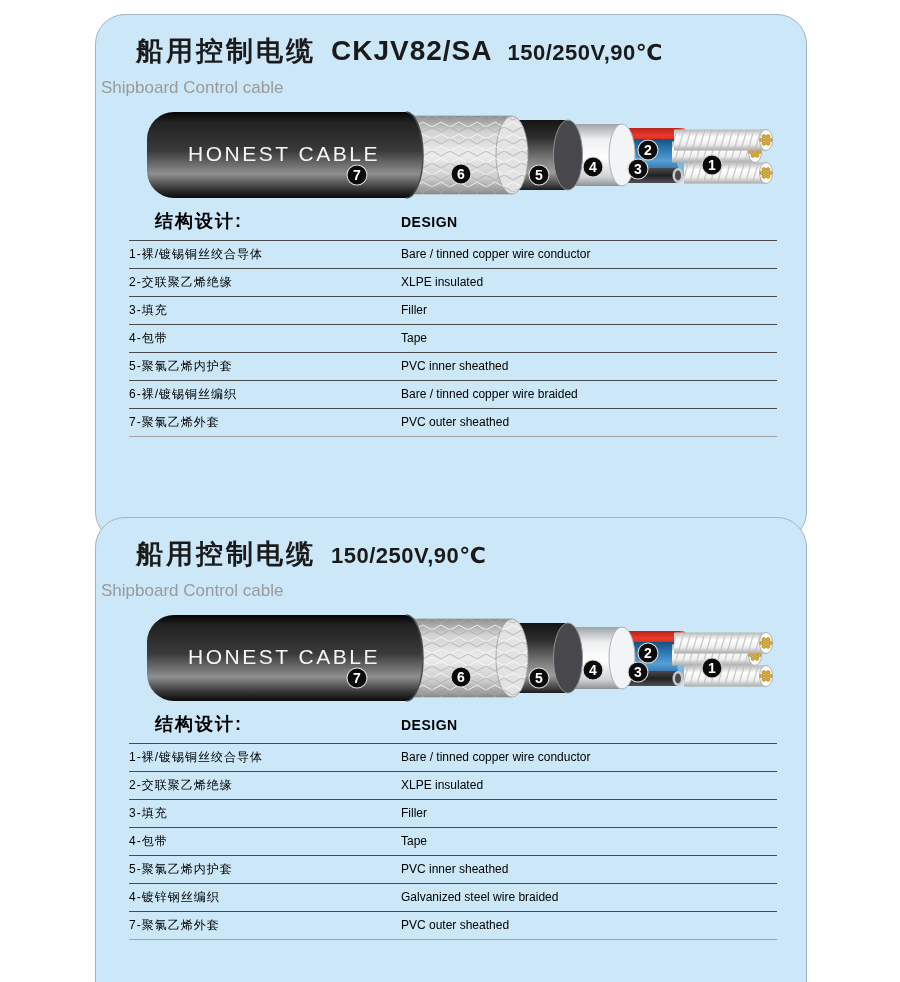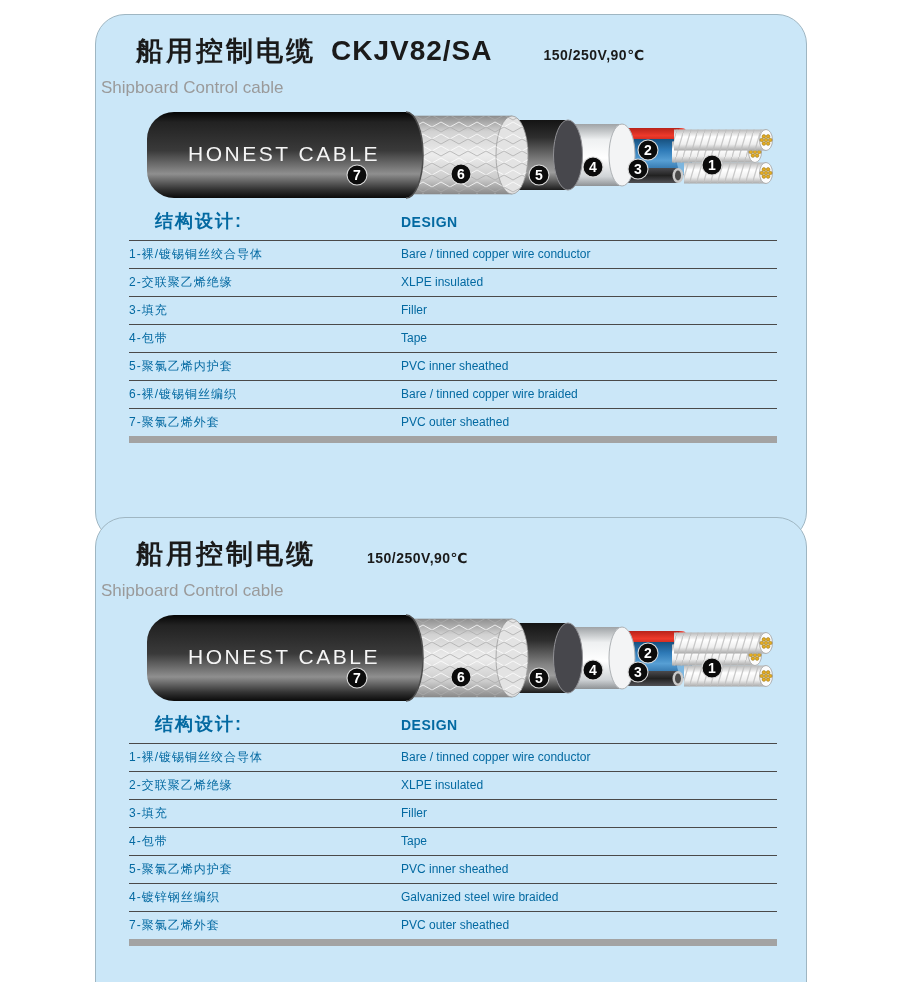--- a/index.html
+++ b/index.html
@@ -11,30 +11,30 @@
     position:absolute;left:95px;width:712px;height:528px;
     border:1px solid #9fb6c2;border-radius:30px;box-sizing:border-box;
     overflow:hidden;
   }
   .title{
     position:absolute;left:40px;top:18px;margin:0;
     display:flex;align-items:baseline;gap:15px;white-space:nowrap;color:#1a1a1a;
   }
   .t-zh{font-size:27px;font-weight:bold;letter-spacing:3px;}
   .t-model{font-size:28px;font-weight:bold;letter-spacing:1px;}
-  .t-rating{font-size:14px;font-weight:bold;letter-spacing:0.5px;margin-left:36px;}
+  .t-rating{font-size:22px;font-weight:bold;letter-spacing:0.5px;}
   .subtitle{
     position:absolute;top:63px;left:5px;width:610px;
     color:#9a9a9a;font-size:17px;
   }
   .cable{position:absolute;left:48px;top:94px;width:640px;height:92px;}
   .cable svg{display:block;font-family:inherit;}
   .dtable{
     position:absolute;left:33px;top:194px;width:648px;
-    border-bottom:7px solid #a3a3a3;color:#0369a1;
+    border-bottom:1px solid #a3a3a3;color:#000000;
   }
   .thead{display:flex;align-items:baseline;height:31px;}
   .th-zh{width:272px;box-sizing:border-box;padding-left:26px;font-weight:bold;font-size:18px;letter-spacing:2px;}
   .th-en{font-weight:bold;font-size:14px;letter-spacing:0.5px;}
   .trow{display:flex;border-top:1px solid #4a4a4a;padding:5px 0 6px;font-size:12px;line-height:16px;}
   .td-zh{width:272px;box-sizing:border-box;letter-spacing:1px;}
   .td-en{flex:1;}
 </style>
 </head>
 <body>

